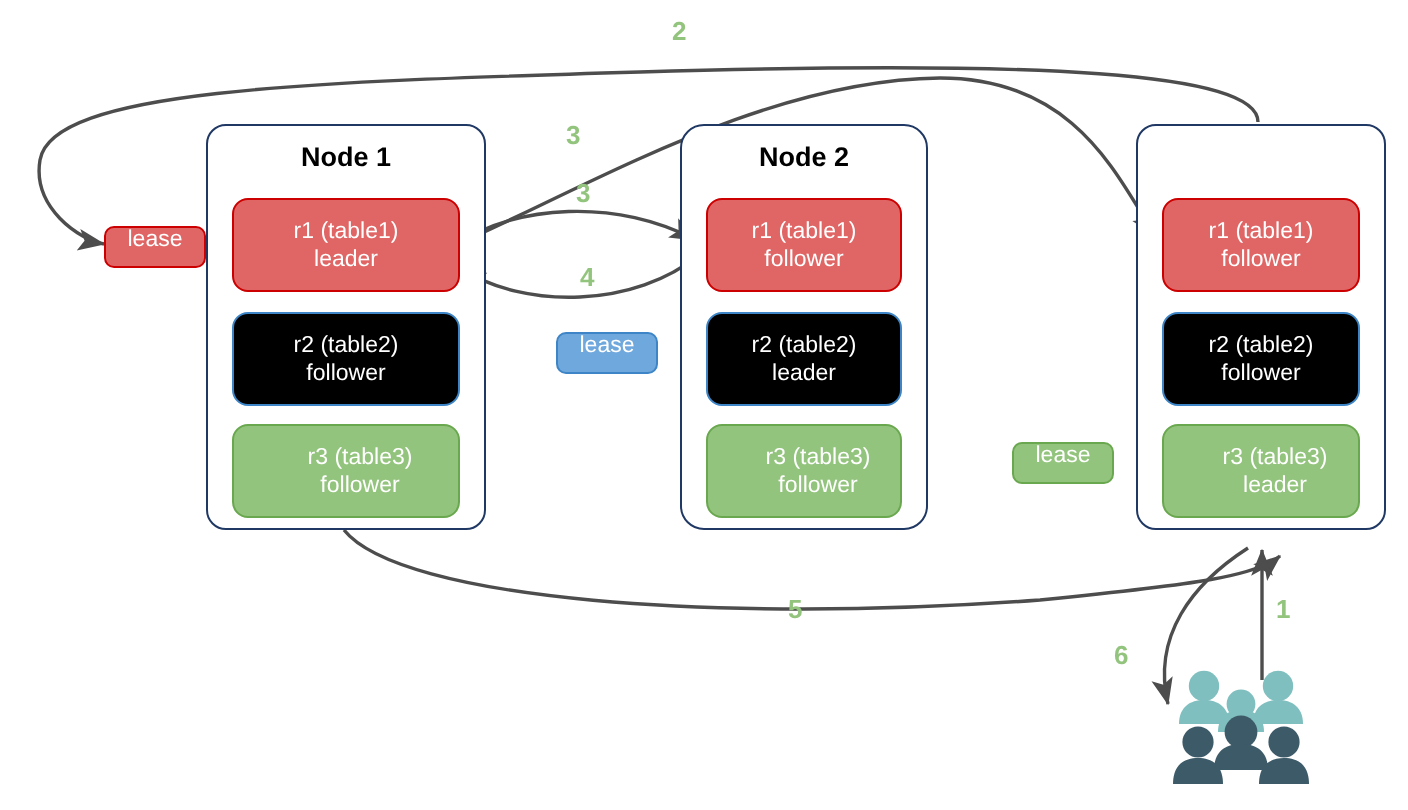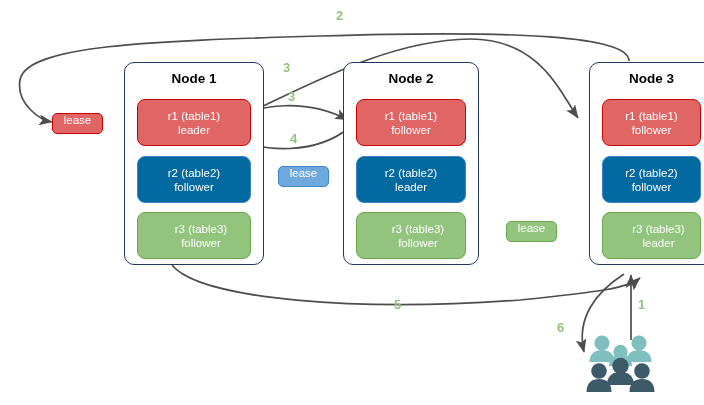--- a/index.html
+++ b/index.html
@@ -1,25 +1,25 @@
 <!DOCTYPE html>
 <html><head>
 <meta charset="utf-8">
 <style>
   html,body{margin:0;padding:0;background:#ffffff;}
   body{width:704px;height:405px;overflow:hidden;font-family:"Liberation Sans",sans-serif;}
   #stage{position:relative;width:704px;height:405px;background:#fff;}
   #edges{position:absolute;left:0;top:0;width:704px;height:405px;}
-  .node{position:absolute;border:1.6px solid #1f3864;border-radius:10px;background:#fff;box-sizing:border-box;margin-left:21px;}
+  .node{position:absolute;border:1.6px solid #1f3864;border-radius:10px;background:#fff;box-sizing:border-box;}
   .node-title{position:absolute;left:0;right:0;top:8px;text-align:center;font-size:13.5px;font-weight:bold;color:#000;}
   .rep{position:absolute;left:12px;right:12px;height:47px;border-radius:8px;box-sizing:border-box;
        display:flex;flex-direction:column;align-items:center;justify-content:center;
        color:#ffffff;font-size:11.5px;line-height:14px;text-align:center;}
   .rep.r1{background:#e06666;border:1.6px solid #cc0000;}
-  .rep.r2{background:#0369a1;border:1.6px solid #3d85c6;}
+  .rep.r2{background:#000000;border:1.6px solid #3d85c6;}
   .rep.r3{background:#93c47d;border:1.6px solid #6aa84f;padding-left:14px;}
   .lease{position:absolute;height:21px;border-radius:5px;box-sizing:border-box;
          display:flex;align-items:flex-start;justify-content:center;color:#fff;font-size:11.5px;}
   .lease.red{background:#e06666;border:1.6px solid #cc0000;}
   .lease.blue{background:#6fa8dc;border:1.6px solid #3d85c6;}
   .lease.green{background:#93c47d;border:1.6px solid #6aa84f;}
   .elabel{position:absolute;color:#93c47d;font-size:13px;font-weight:bold;}
   #people{position:absolute;left:585px;top:333px;width:72px;height:62px;}
 </style>
 </head>
@@ -76,38 +76,37 @@
     <div class="rep r2" style="top:93px;">
       <span>r2 (table2)</span>
       <span>follower</span>
     </div>
     <div class="rep r3" style="top:149px;">
       <span>r3 (table3)</span>
       <span>follower</span>
     </div>
   </div>
 
-  <div class="node" style="left:322px;top:62px;width:136px;height:203px;">
+  <div class="node" style="left:340px;top:62px;width:124px;height:203px;border-radius:12px;">
     <div class="node-title">Node 2</div>
     <div class="rep r1" style="top:36px;">
       <span>r1 (table1)</span>
       <span>follower</span>
     </div>
     <div class="rep r2" style="top:93px;">
       <span>r2 (table2)</span>
       <span>leader</span>
     </div>
     <div class="rep r3" style="top:149px;">
       <span>r3 (table3)</span>
       <span>follower</span>
     </div>
   </div>
 
   <div class="node" style="left:568px;top:62px;width:125px;height:203px;">
-    <div class="node-title">Node 3</div>
     <div class="rep r1" style="top:36px;">
       <span>r1 (table1)</span>
       <span>follower</span>
     </div>
     <div class="rep r2" style="top:93px;">
       <span>r2 (table2)</span>
       <span>follower</span>
     </div>
     <div class="rep r3" style="top:149px;">
       <span>r3 (table3)</span>

